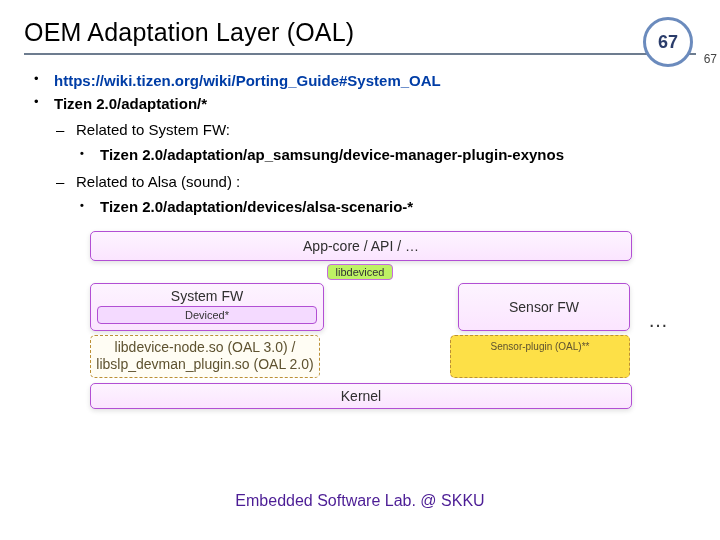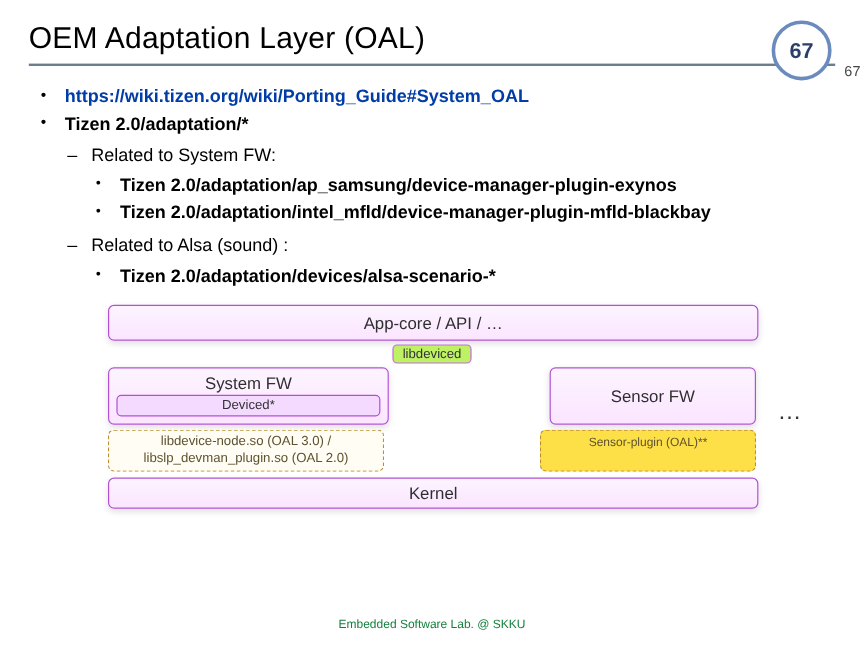--- a/index.html
+++ b/index.html
@@ -190,21 +190,21 @@
   }
   .row2 {
     display: flex;
     justify-content: space-between;
     margin-top: 3px;
   }
   .oal-left {
     width: 220px;
     border: 1px dashed #bb8f36;
     border-radius: 5px;
-    font-size: 11px;
+    font-size: 14px;
     text-align: center;
     padding: 3px 4px;
     background: #fffdf4;
     color: #5e5230;
     line-height: 1.25;
   }
   .oal-right {
     width: 170px;
     border: 1px dashed #bb8f36;
     border-radius: 5px;
@@ -226,26 +226,26 @@
   .dots {
     position: absolute;
     right: -40px;
     top: 78px;
     font-size: 20px;
     letter-spacing: 2px;
     color: #333;
   }
   .footer {
     position: absolute;
-    bottom: 14px;
+    bottom: 30px;
     left: 0;
     width: 100%;
     text-align: center;
-    font-size: 10px;
-    color: #15803d;
+    font-size: 16px;
+    color: #4c1d95;
   }
   .spacer-col {
     width: 90px;
   }
 </style>
 </head>
 <body>
 
 <div class="slide">
   <div class="header-row">
@@ -261,21 +261,20 @@
     <li>
       <a class="link">https://wiki.tizen.org/wiki/Porting_Guide#System_OAL</a>
     </li>
     <li>
       <span class="bold">Tizen 2.0/adaptation/*</span>
       <ul class="sub">
         <li>
           <span>Related to System FW:</span>
           <ul class="subsub">
             <li>Tizen 2.0/adaptation/ap_samsung/device-manager-plugin-exynos</li>
-            <li>Tizen 2.0/adaptation/intel_mfld/device-manager-plugin-mfld-blackbay</li>
           </ul>
         </li>
         <li>
           <span>Related to Alsa (sound) :</span>
           <ul class="subsub">
             <li>Tizen 2.0/adaptation/devices/alsa-scenario-*</li>
           </ul>
         </li>
       </ul>
     </li>

